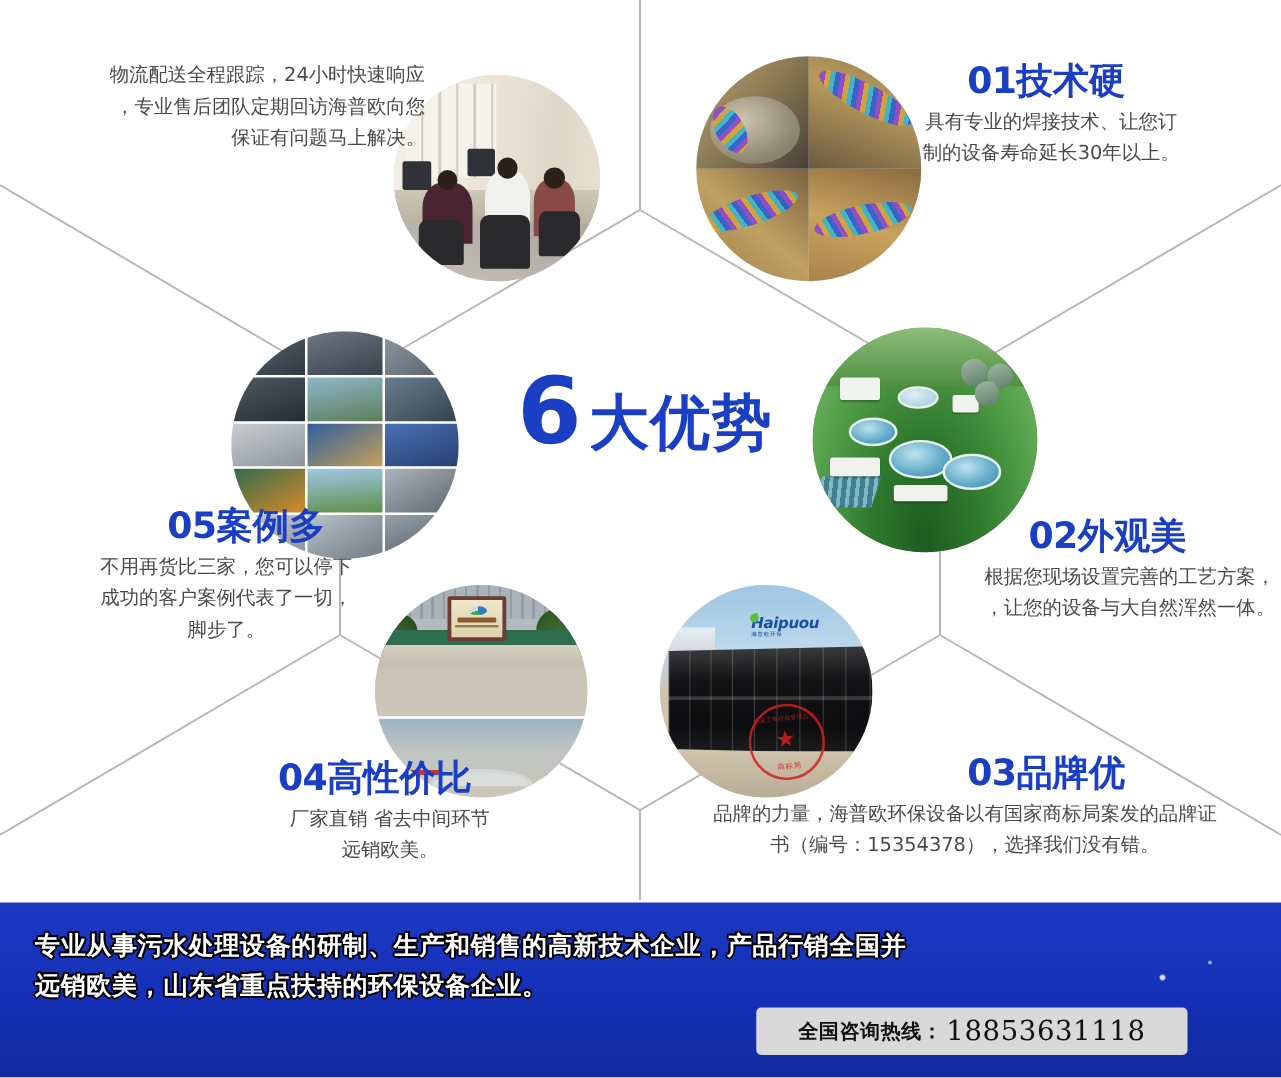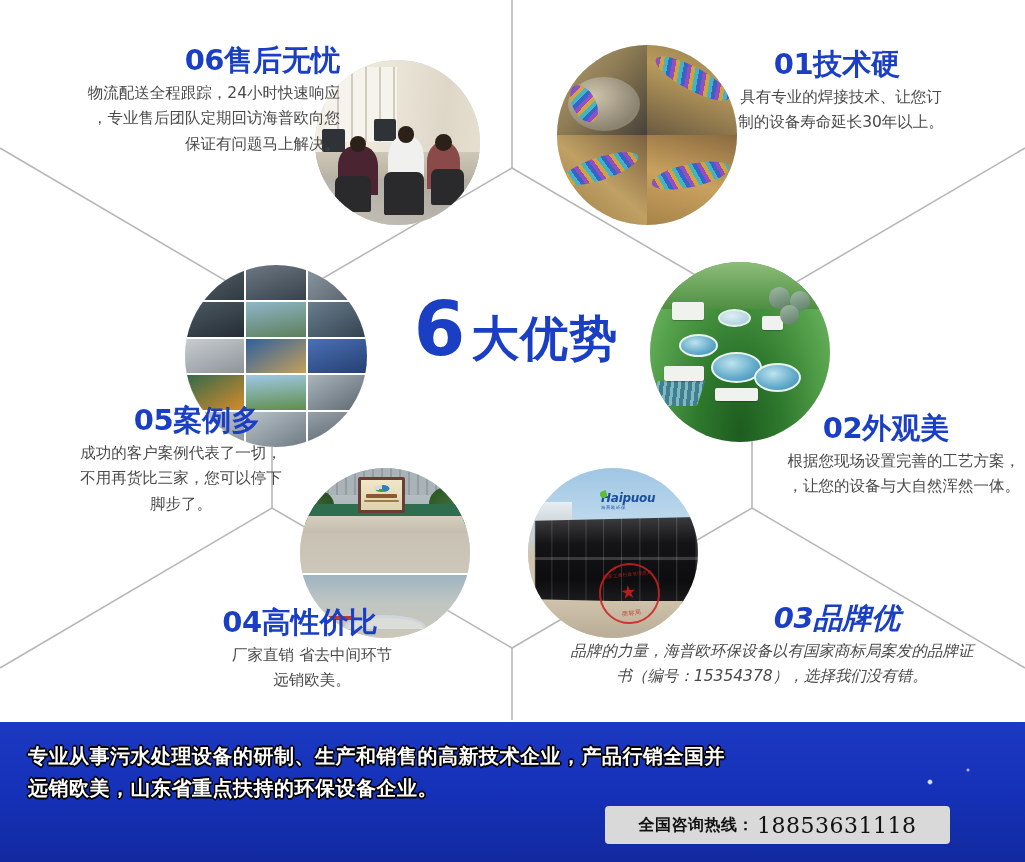--- a/index.html
+++ b/index.html
@@ -77,21 +77,21 @@
 
   .align-right { text-align: right; }
   .align-left  { text-align: center; }
 
   
   #adv-06 { left: 10px;  top: 44px;  width: 330px; }
   #adv-05 { left: 20px;  top: 404px; width: 300px; }
   #adv-04 { left: 140px; top: 606px; width: 320px; }
   #adv-01 { left: 672px; top: 48px;  width: 330px; }
   #adv-02 { left: 700px; top: 412px; width: 320px; }
-  #adv-03 { left: 532px; top: 602px; width: 480px; font-style: italic; }
+  #adv-03 { left: 532px; top: 602px; width: 480px; }
 
   
   .photo {
     position: absolute;
     border-radius: 50%;
     overflow: hidden;
     background: #d8d8d8;
   }
   .photo .inner { position: absolute; inset: 0; }
 
@@ -518,23 +518,20 @@
       <div class="cell" style="background:linear-gradient(150deg,#2f6a4e,#d68a2a)"></div>
       <div class="cell" style="background:linear-gradient(175deg,#9fc7e6,#5f8f4a)"></div>
       <div class="cell" style="background:linear-gradient(150deg,#aab4bc,#5c666e)"></div>
       <div class="cell" style="background:linear-gradient(160deg,#c3cad0,#8a9198)"></div>
       <div class="cell" style="background:linear-gradient(150deg,#b8c2c9,#6f7a82)"></div>
       <div class="cell" style="background:linear-gradient(160deg,#96a2aa,#4d565e)"></div>
     </div>
   </div>
 
   <div class="adv align-right" id="adv-06">
-    <div class="adv-title">
-      <span class="num">06</span><span>售后无忧</span>
-    </div>
     <div class="adv-desc">
       <div>物流配送全程跟踪，24小时快速响应</div>
       <div>，专业售后团队定期回访海普欧向您</div>
       <div>保证有问题马上解决。</div>
     </div>
   </div>
 
   <div class="adv align-left" id="adv-01">
     <div class="adv-title">
       <span class="num">01</span><span>技术硬</span>
@@ -573,22 +570,22 @@
       <div>厂家直销 省去中间环节</div>
       <div>远销欧美。</div>
     </div>
   </div>
 
   <div class="adv align-left" id="adv-05">
     <div class="adv-title" style="padding-left:54px;">
       <span class="num">05</span><span>案例多</span>
     </div>
     <div class="adv-desc" style="margin-left:22px;">
+      <div>不用再货比三家，您可以停下</div>
       <div>成功的客户案例代表了一切，</div>
-      <div>不用再货比三家，您可以停下</div>
       <div>脚步了。</div>
     </div>
   </div>
 
   <div id="banner">
     <div class="sparkle" id="sp-a">
       
       
     </div>
     <div class="sparkle" id="sp-b">

